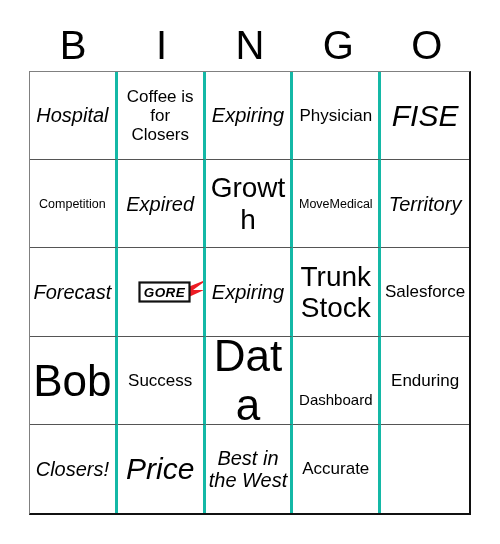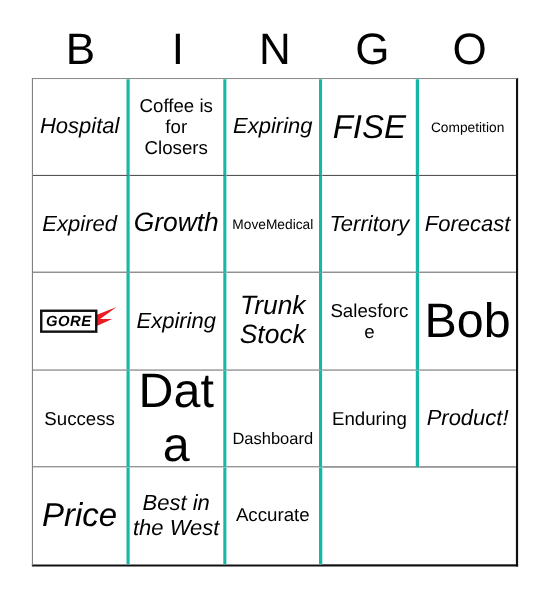--- a/index.html
+++ b/index.html
@@ -83,31 +83,32 @@
     line-height: 1.12;
     word-wrap: break-word;
     color: #000;
   }
 
   
   .fs-xs   { font-size: 12.5px; }
   .fs-sm   { font-size: 15px; margin-top: 41px; }
   .fs-md   { font-size: 17px; }
   .fs-lg   { font-size: 20px; font-style: italic; }
-  .fs-xl   { font-size: 24px; font-style: italic; }
+  .fs-xl   { font-size: 28px; }
   .fs-xxl  { font-size: 30px; font-style: italic; }
   .fs-huge { font-size: 44px; }
 
   
   .logo-cell { padding: 0; }
   .gore-logo {
     position: relative;
     width: 72px;
     height: 30px;
     display: block;
+    padding-left: 28px;
   }
   .gore-logo svg { display: block; }
 </style>
 </head>
 <body>
 
 <div id="card">
 
   <div id="header-row">
     <div class="header-letter">B</div>
@@ -122,20 +123,23 @@
     <div class="cell">
         <span class="cell-text fs-lg">Hospital</span>
       </div>
     <div class="cell">
         <span class="cell-text fs-md">Coffee is for Closers</span>
       </div>
     <div class="cell">
         <span class="cell-text fs-lg">Expiring</span>
       </div>
     <div class="cell">
+        <span class="cell-text fs-md">Physician</span>
+      </div>
+    <div class="cell">
         <span class="cell-text fs-xxl">FISE</span>
       </div>
 
     <div class="cell">
         <span class="cell-text fs-xs">Competition</span>
       </div>
     <div class="cell">
         <span class="cell-text fs-lg">Expired</span>
       </div>
     <div class="cell">
@@ -182,21 +186,21 @@
         <span class="cell-text fs-huge">Data</span>
       </div>
     <div class="cell">
         <span class="cell-text fs-sm">Dashboard</span>
       </div>
 
     <div class="cell">
         <span class="cell-text fs-md">Enduring</span>
       </div>
     <div class="cell">
-        <span class="cell-text fs-lg">Product!</span>
+        <span class="cell-text fs-lg">Closers!</span>
       </div>
     <div class="cell">
         <span class="cell-text fs-xxl">Price</span>
       </div>
     <div class="cell">
         <span class="cell-text fs-lg">Best in the West</span>
       </div>
     <div class="cell">
         <span class="cell-text fs-md">Accurate</span>
       </div>

